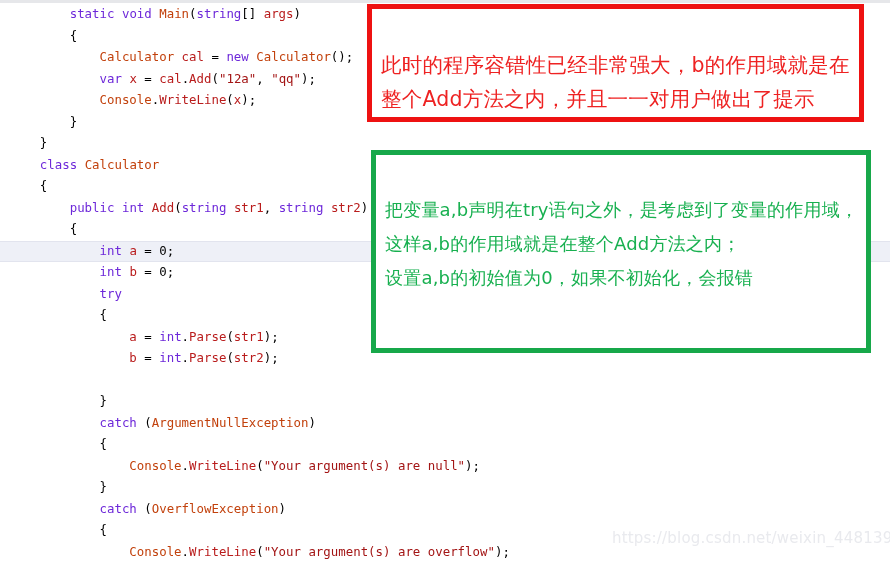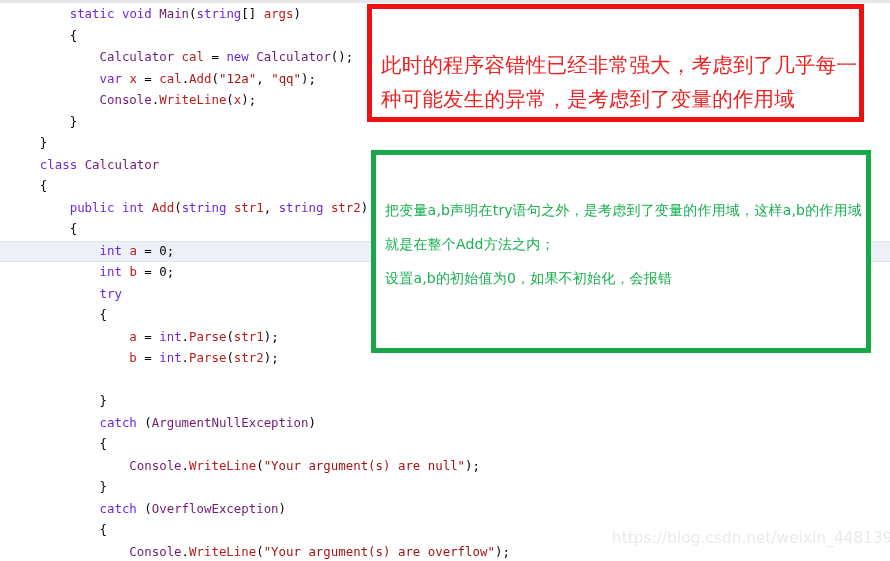--- a/index.html
+++ b/index.html
@@ -62,21 +62,21 @@
     height: 21.5px;
     background: #eef0f7;
     border-top: 1px solid #e2e4ee;
     border-bottom: 1px solid #e2e4ee;
     box-sizing: border-box;
     z-index: 1;
   }
 
   
   .kw   { color: #6d28d9; }
-  .typ  { color: #701a75; text-align: right; }
+  .typ  { color: #c2410c; text-align: right; }
   .str  { color: #a31515; }
   .pln  { color: #b91c1c; }
 
   
   .annot {
     position: absolute;
     background: #ffffff;
     box-sizing: border-box;
     font-family: "DejaVu Sans", "Liberation Sans", sans-serif;
     white-space: pre-line;
@@ -94,21 +94,21 @@
     padding: 5px 0 0 9px;
     letter-spacing: 0.2px;
   }
   #annot-green {
     left: 371px;
     top: 150px;
     width: 500px;
     height: 203px;
     border: 5px solid #17a84a;
     color: #18b050;
-    font-size: 14px;
+    font-size: 18px;
     line-height: 34px;
     padding: 4px 0 14px 9px;
     letter-spacing: 0.2px;
   }
 
   
   #watermark {
     position: absolute;
     left: 612px;
     top: 529px;
@@ -136,21 +136,21 @@
 <div id="screen">
 
   <div class="top-rule"></div>
 
   <div id="code-surface">
     <div class="cur-line-band" style="top: 237.5px;"></div>
     <div class="code-lines" id="code-lines"><div class="ln">        <span class="kw">static</span> <span class="kw">void</span> <span class="typ">Main</span>(<span class="kw">string</span>[] <span class="pln">args</span>)</div><div class="ln">        {</div><div class="ln">            <span class="typ">Calculator</span> <span class="pln">cal</span> = <span class="kw">new</span> <span class="typ">Calculator</span>();</div><div class="ln">            <span class="kw">var</span> <span class="pln">x</span> = <span class="pln">cal</span>.<span class="pln">Add</span>(<span class="str">"12a"</span>, <span class="str">"qq"</span>);</div><div class="ln">            <span class="typ">Console</span>.<span class="pln">WriteLine</span>(<span class="pln">x</span>);</div><div class="ln">        }</div><div class="ln">    }</div><div class="ln">    <span class="kw">class</span> <span class="typ">Calculator</span></div><div class="ln">    {</div><div class="ln">        <span class="kw">public</span> <span class="kw">int</span> <span class="pln">Add</span>(<span class="kw">string</span> <span class="pln">str1</span>, <span class="kw">string</span> <span class="pln">str2</span>)</div><div class="ln">        {</div><div class="ln">            <span class="kw">int</span> <span class="pln">a</span> = 0;</div><div class="ln">            <span class="kw">int</span> <span class="pln">b</span> = 0;</div><div class="ln">            <span class="kw">try</span></div><div class="ln">            {</div><div class="ln">                <span class="pln">a</span> = <span class="kw">int</span>.<span class="pln">Parse</span>(<span class="pln">str1</span>);</div><div class="ln">                <span class="pln">b</span> = <span class="kw">int</span>.<span class="pln">Parse</span>(<span class="pln">str2</span>);</div><div class="ln">&nbsp;</div><div class="ln">            }</div><div class="ln">            <span class="kw">catch</span> (<span class="typ">ArgumentNullException</span>)</div><div class="ln">            {</div><div class="ln">                <span class="typ">Console</span>.<span class="pln">WriteLine</span>(<span class="str">"Your argument(s) are null"</span>);</div><div class="ln">            }</div><div class="ln">            <span class="kw">catch</span> (<span class="typ">OverflowException</span>)</div><div class="ln">            {</div><div class="ln">                <span class="typ">Console</span>.<span class="pln">WriteLine</span>(<span class="str">"Your argument(s) are overflow"</span>);</div></div>
   </div>
 
   <div id="annot-red" class="annot">
-    <span>此时的程序容错性已经非常强大，考虑到了几乎每一种可能发生的异常，是考虑到了变量的作用域</span>
+    <span>此时的程序容错性已经非常强大，b的作用域就是在整个Add方法之内，并且一一对用户做出了提示</span>
   </div>
 
   <div id="annot-green" class="annot">
     <span>把变量a,b声明在try语句之外，是考虑到了变量的作用域，这样a,b的作用域就是在整个Add方法之内；
 设置a,b的初始值为0，如果不初始化，会报错</span>
   </div>
 
   <div id="watermark">https://blog.csdn.net/weixin_44813932</div>
 
   <div id="bottom-bar">

